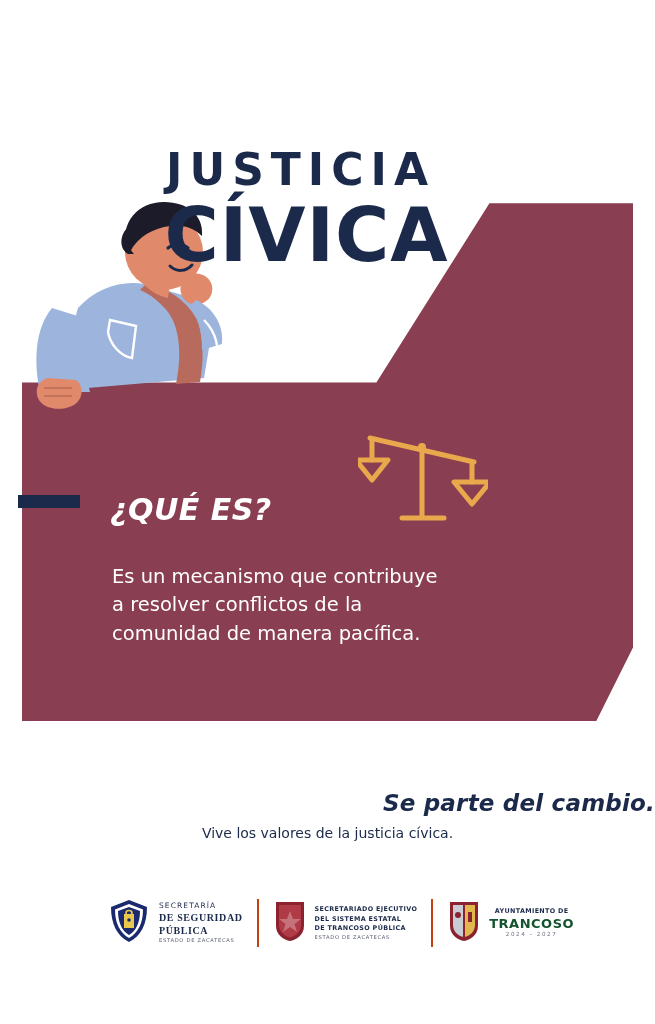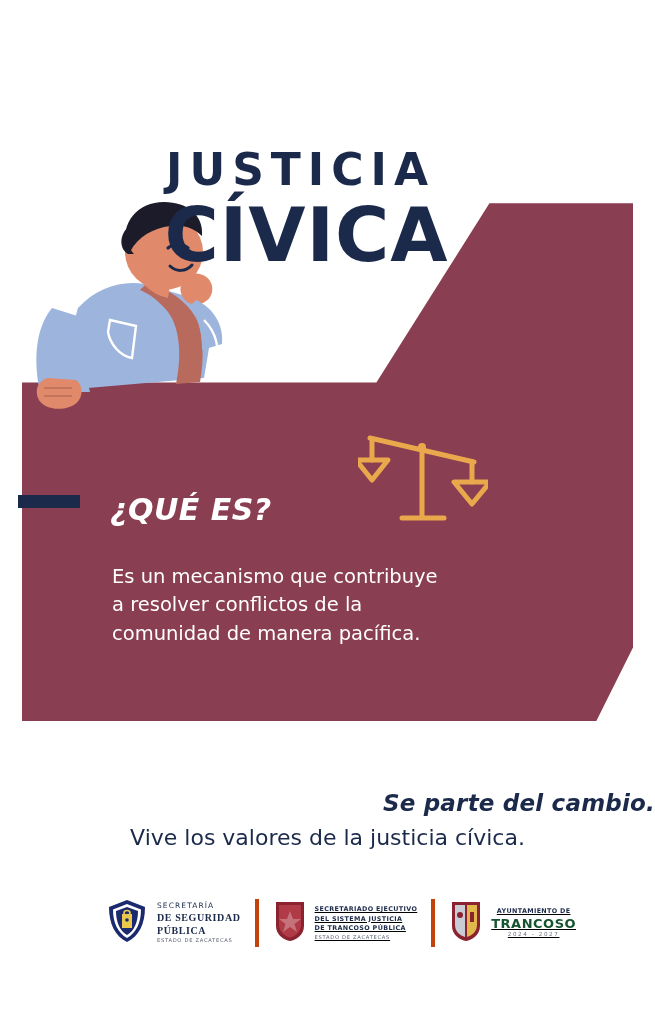--- a/index.html
+++ b/index.html
@@ -142,21 +142,21 @@
     font-family: "DejaVu Sans", sans-serif;
     font-style: italic;
     font-weight: bold;
     font-size: 23px;
     color: #1b2a4a;
     letter-spacing: 0.2px;
     text-align: right;
   }
   .slogan-sub {
     font-family: "DejaVu Sans", sans-serif;
-    font-size: 22px;
+    font-size: 14px;
     color: #1b2a4a;
     margin-top: 9px;
   }
 
   
   .logos {
     position: absolute;
     left: 13px;
     top: 898px;
     width: 655px;
@@ -165,22 +165,21 @@
     align-items: center;
     gap: 0;
   }
   .logo {
     display: flex;
     align-items: center;
     gap: 8px;
     padding: 0 14px;
   }
   .logo + .logo {
-    border-left: 4px solid #c2410c;
-    text-decoration: underline;
+    border-left: 2px solid #c2410c;
   }
   .logo-text {
     display: flex;
     flex-direction: column;
     justify-content: center;
   }
   .lt1 {
     font-family: "DejaVu Sans", sans-serif;
     font-size: 7.5px;
     letter-spacing: 1.1px;
@@ -332,21 +331,21 @@
     <div class="logo">
       <span>
         <svg viewBox="0 0 34 44" width="34" height="44" aria-hidden="true">
           <path d="M3 3 L31 3 L31 27 C31 36 23 41 17 42 C11 41 3 36 3 27 Z" fill="#8a2230"></path>
           <path d="M6 6 L28 6 L28 26 C28 33 22 37.5 17 38.5 C12 37.5 6 33 6 26 Z" fill="#b03a46"></path>
           <path d="M17 12 L20 20 L28 20 L21.5 25 L24 33 L17 28 L10 33 L12.5 25 L6 20 L14 20 Z" fill="#d8a0a6" opacity="0.55"></path>
         </svg>
       </span>
       <span class="logo-text">
         <span class="lt-small">SECRETARIADO EJECUTIVO</span>
-        <span class="lt-small">DEL SISTEMA JUSTICIA</span>
+        <span class="lt-small">DEL SISTEMA ESTATAL</span>
         <span class="lt-small">DE TRANCOSO PÚBLICA</span>
         <span class="lt3">ESTADO DE ZACATECAS</span>
       </span>
     </div>
 
     <div class="logo">
       <span>
         <svg viewBox="0 0 34 44" width="34" height="44" aria-hidden="true">
           <path d="M3 3 L31 3 L31 27 C31 36 23 41 17 42 C11 41 3 36 3 27 Z" fill="#8a2230"></path>
           <path d="M6 6 L16 6 L16 38 C11 36.5 6 32.5 6 26 Z" fill="#c9ccd4"></path>

